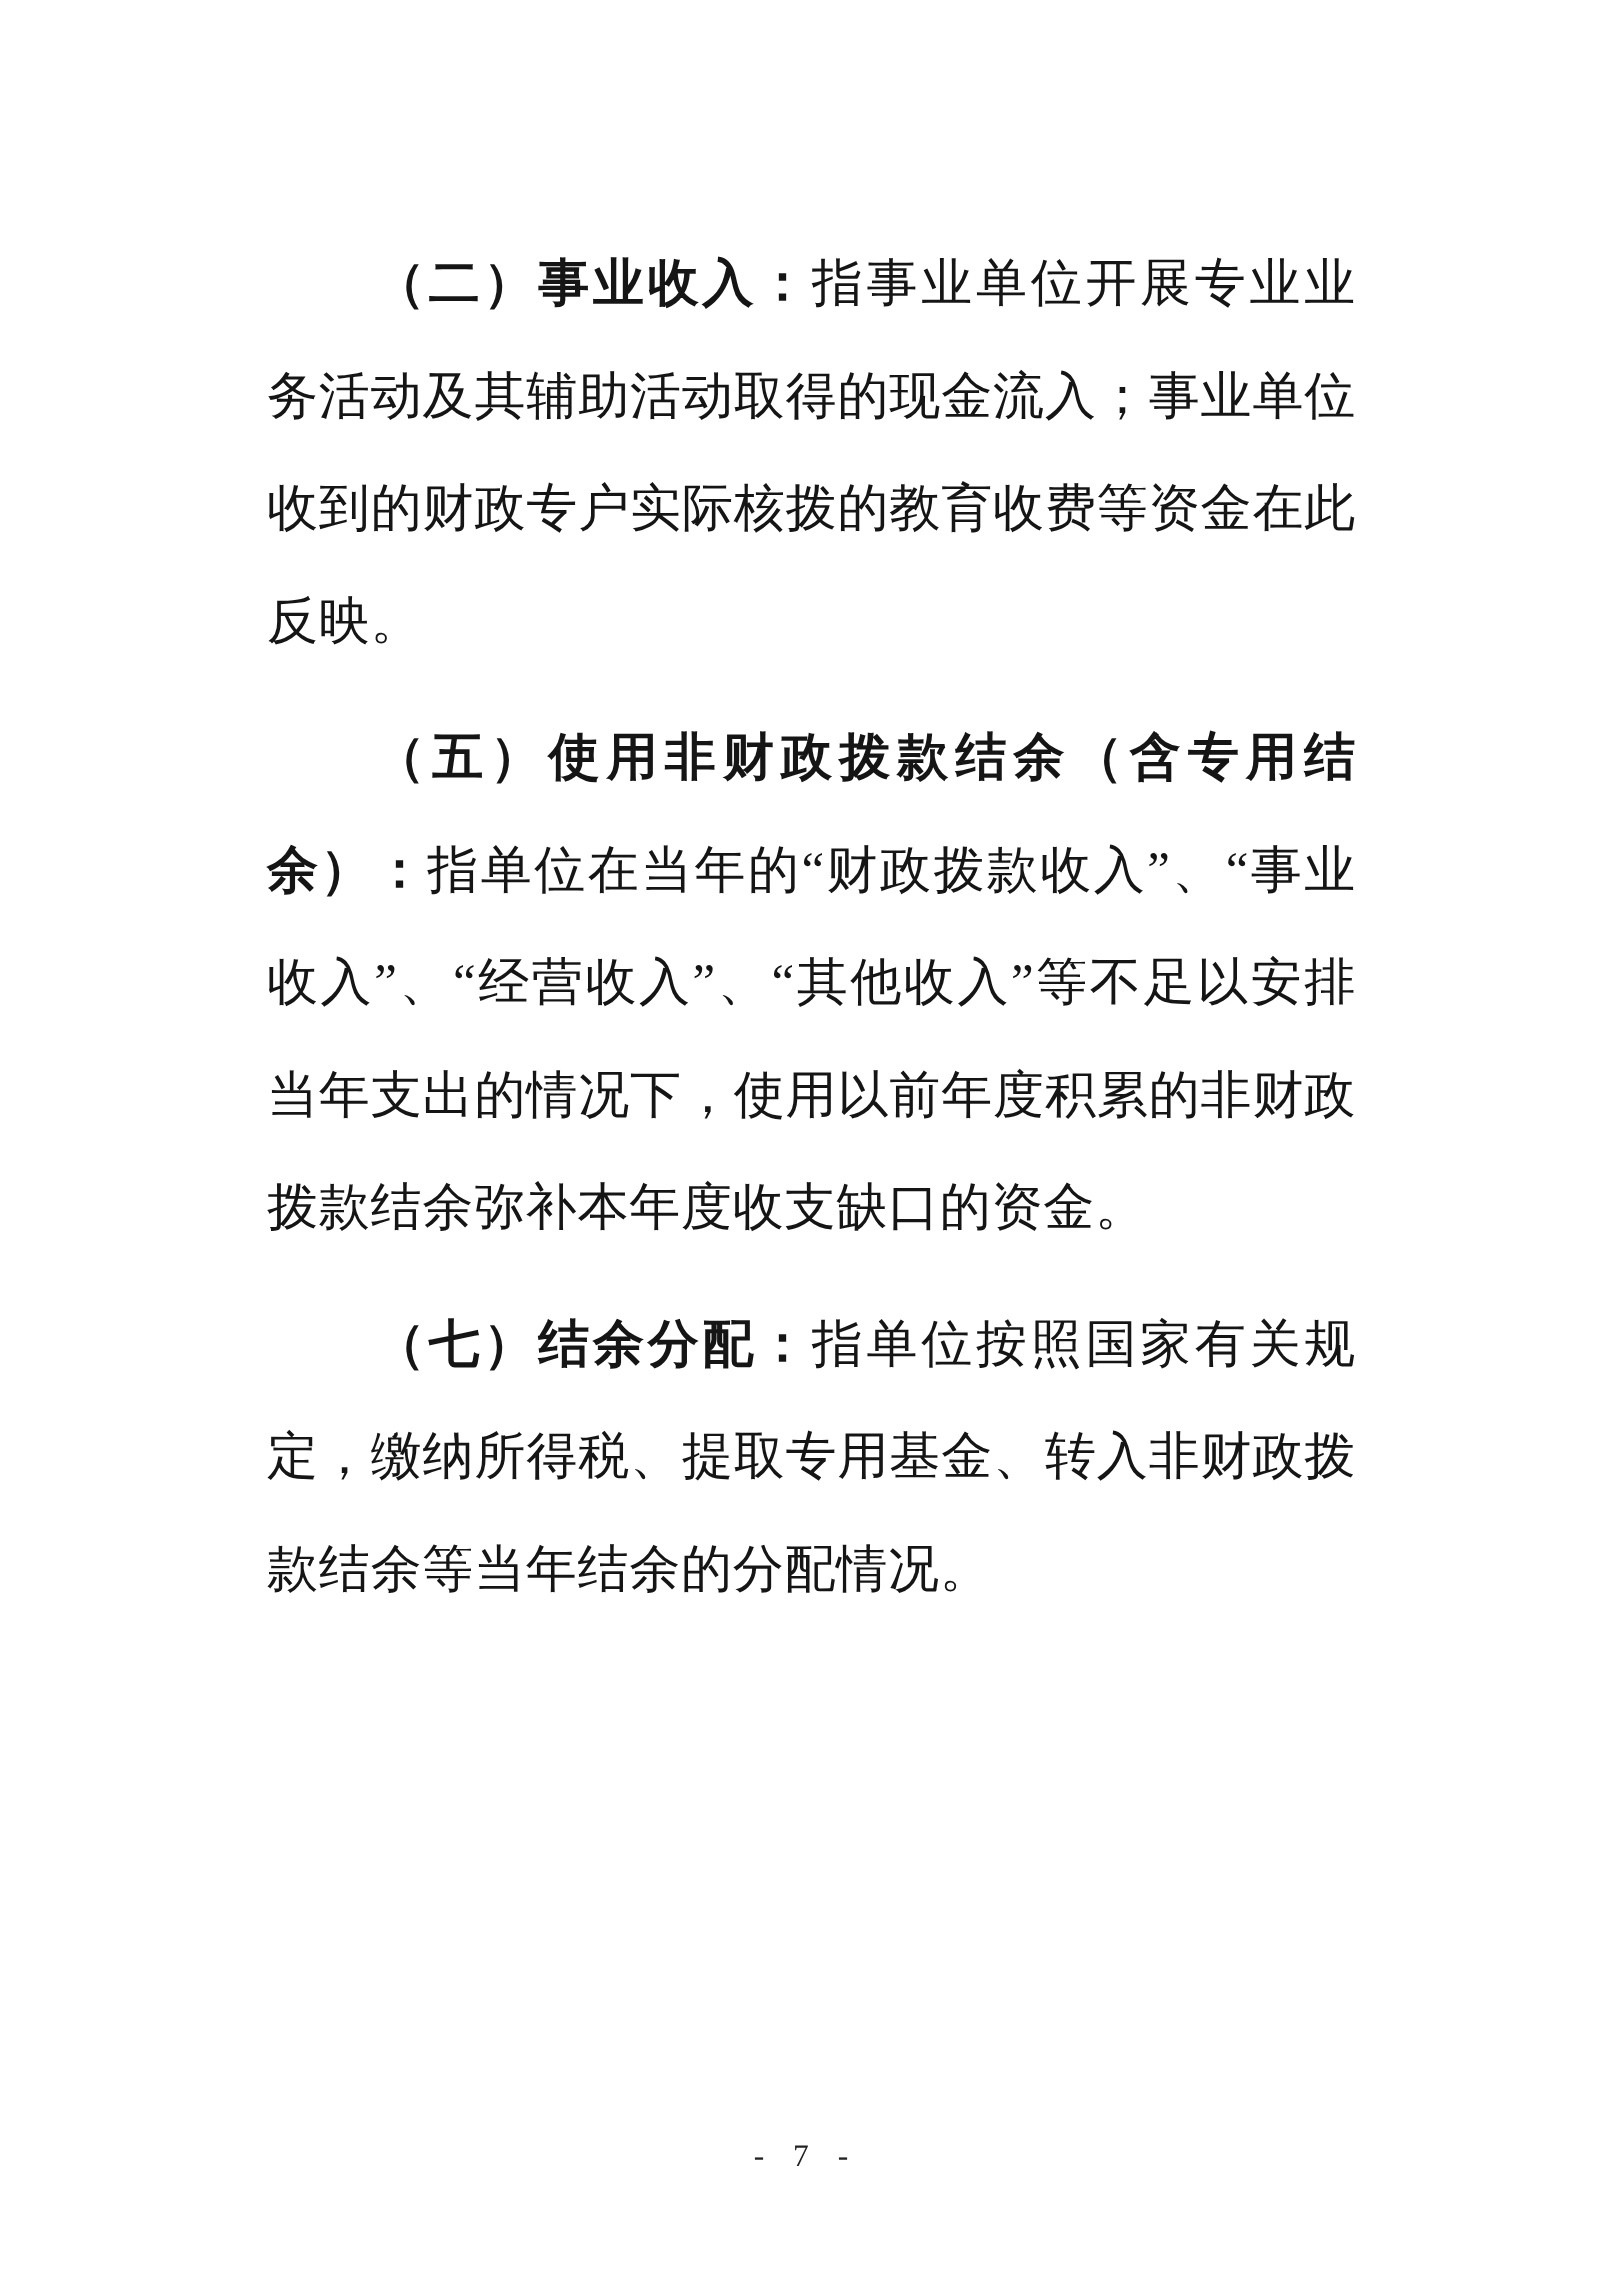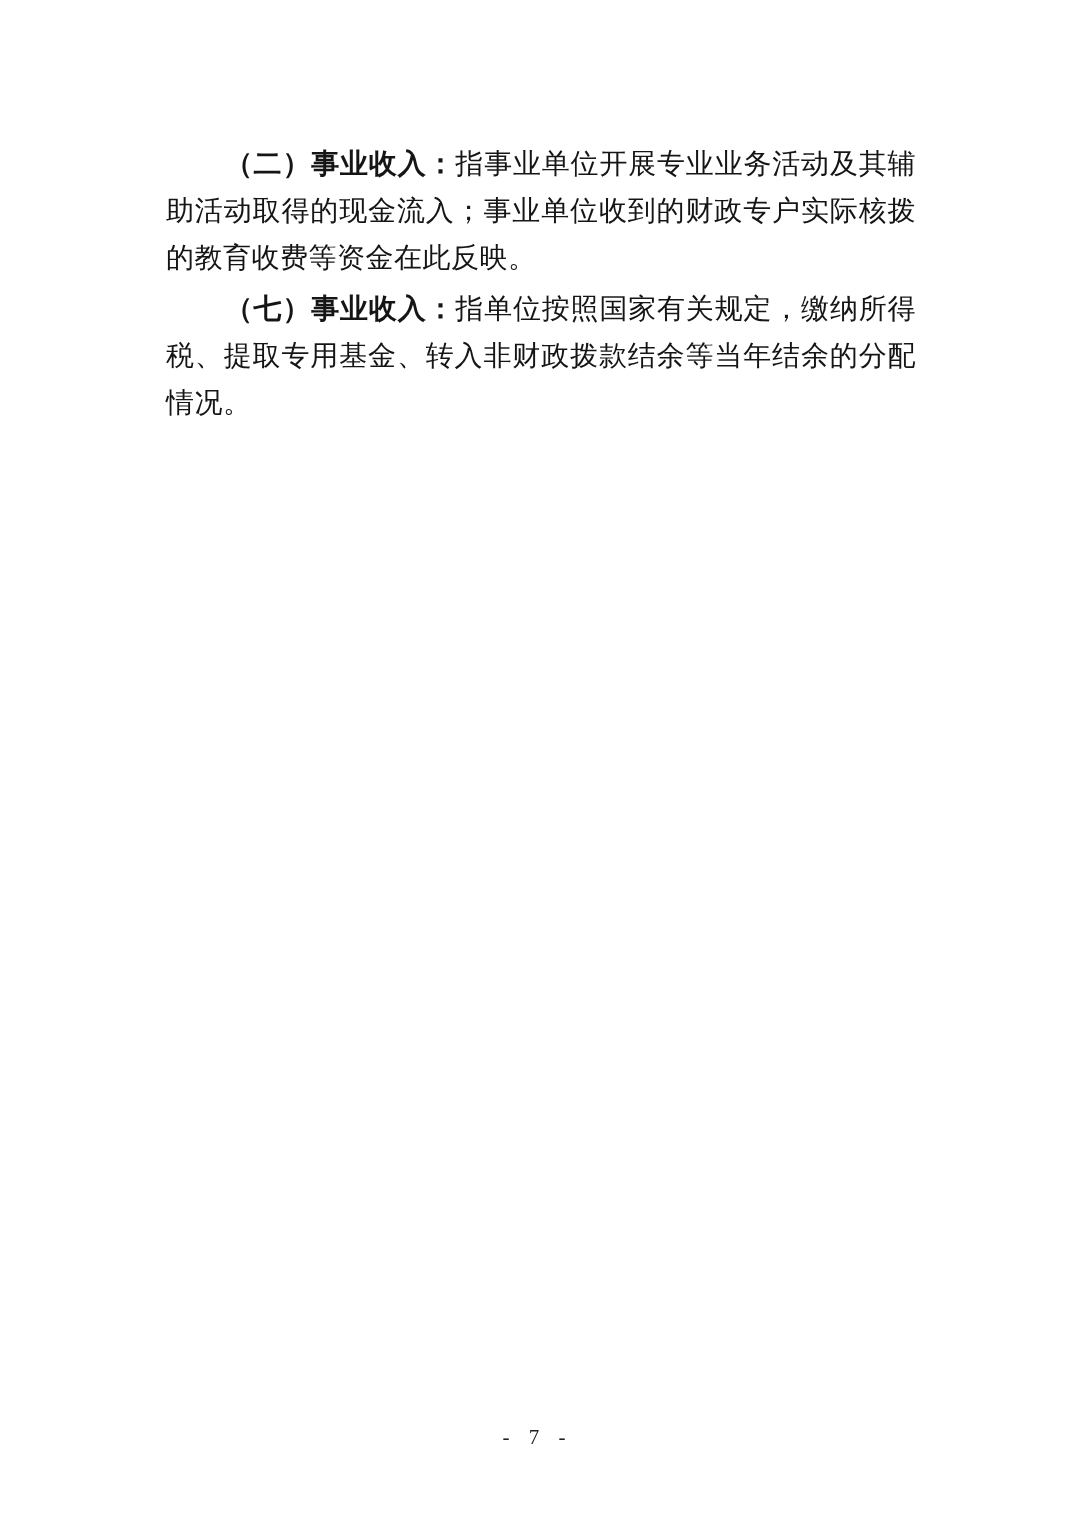--- a/index.html
+++ b/index.html
@@ -17,23 +17,23 @@
     font-family: "Liberation Serif", "DejaVu Serif", serif;
     overflow: hidden;
   }
   .content {
     position: absolute;
     left: 162px;
     top: 136px;
     width: 758px;
   }
   .para {
-    margin: 4px;
-    font-size: 28px;
-    line-height: 47px;
+    margin: 16px;
+    font-size: 34px;
+    line-height: 75px;
     text-indent: 2.1em;
     text-align: justify;
     text-justify: inter-character;
     letter-spacing: 0.5px;
     word-break: break-all;
   }
   .para .head {
     font-weight: bold;
   }
   .pagenum {
@@ -50,20 +50,21 @@
 </head>
 <body>
 
 <div class="page">
   <div class="content">
 
     <p class="para"><span class="head">（二）事业收入：</span><span class="body">指事业单位开展专业业务活动及其辅助活动取得的现金流入；事业单位收到的财政专户实际核拨的教育收费等资金在此反映。</span></p>
 
 
 
+    <p class="para"><span class="head">（五）使用非财政拨款结余（含专用结余）：</span><span class="body">指单位在当年的“财政拨款收入”、“事业收入”、“经营收入”、“其他收入”等不足以安排当年支出的情况下，使用以前年度积累的非财政拨款结余弥补本年度收支缺口的资金。</span></p>
 
 
-    <p class="para"><span class="head">（七）事业收入：</span><span class="body">指单位按照国家有关规定，缴纳所得税、提取专用基金、转入非财政拨款结余等当年结余的分配情况。</span></p>
+    <p class="para"><span class="head">（七）结余分配：</span><span class="body">指单位按照国家有关规定，缴纳所得税、提取专用基金、转入非财政拨款结余等当年结余的分配情况。</span></p>
 
   </div>
 
   <div class="pagenum">- 7 -</div>
 </div>
 
 </body></html>

